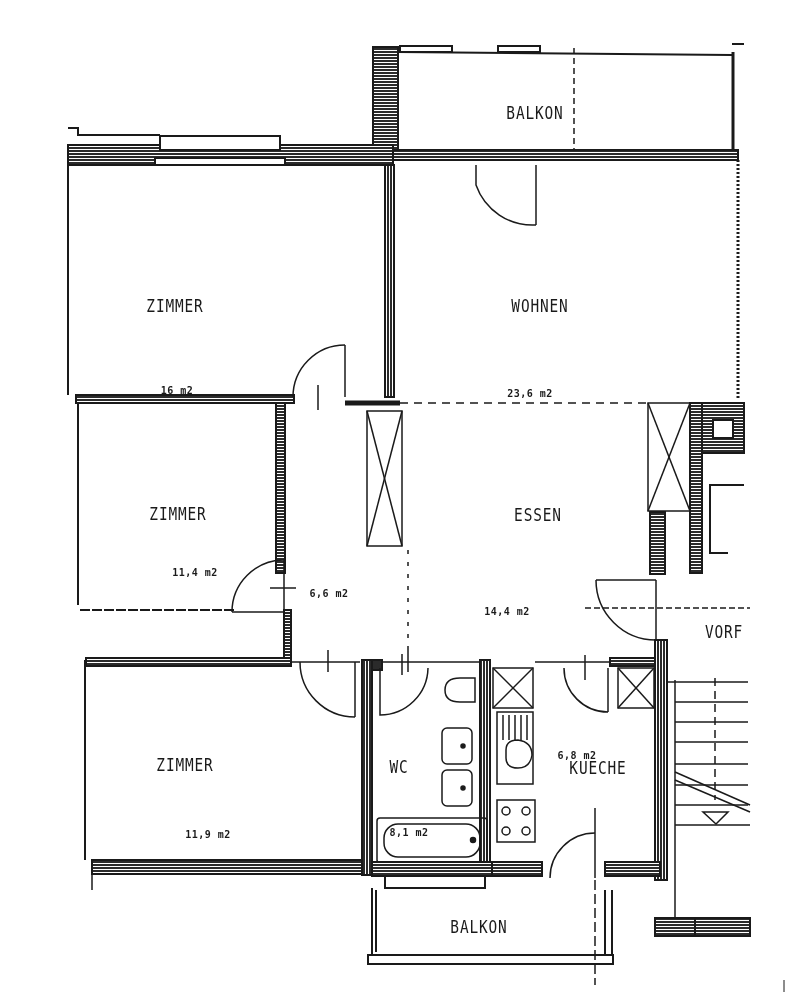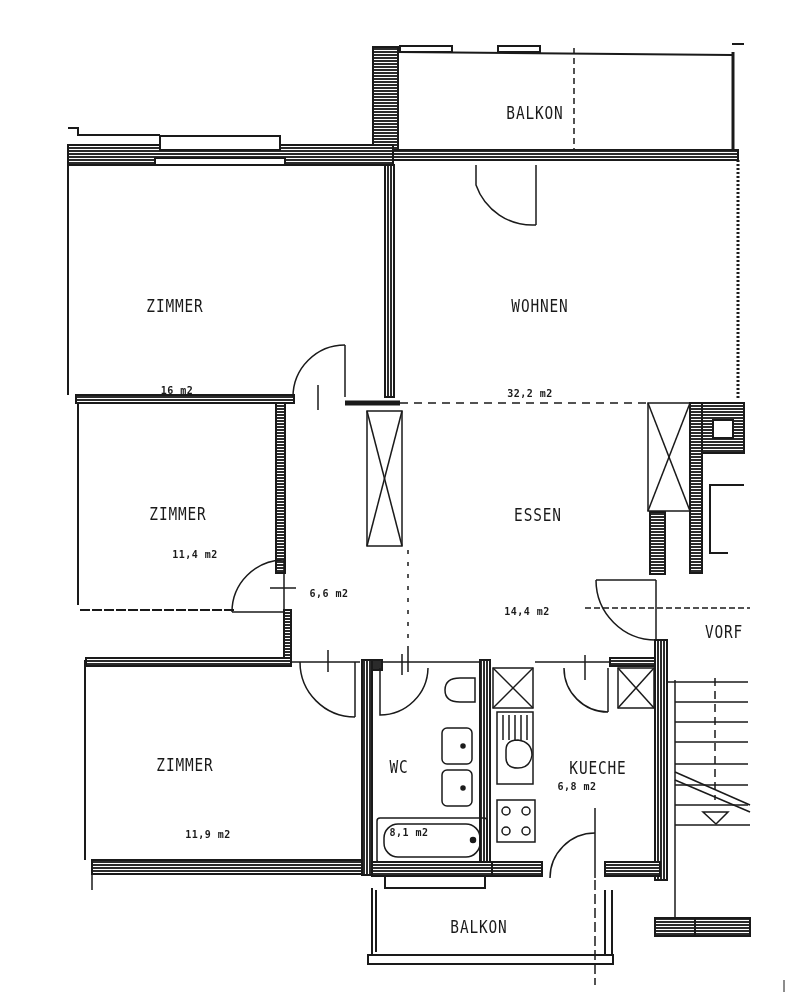--- a/index.html
+++ b/index.html
@@ -192,35 +192,35 @@
 
     <line x1="408" y1="650" x2="408" y2="672" stroke-width="1.5"></line>
     <line x1="784" y1="980" x2="784" y2="992" stroke-width="1"></line>
   </g>
 </svg>
 
 <div class="lbl room-name" style="left:175px; top:306px;">ZIMMER</div>
 <div class="lbl room-area" style="left:177px; top:354px;">16 m2</div>
 
 <div class="lbl room-name" style="left:540px; top:306px;">WOHNEN</div>
-<div class="lbl room-area" style="left:530px; top:357px;">32,2 m2</div>
+<div class="lbl room-area" style="left:530px; top:357px;">23,6 m2</div>
 
 <div class="lbl room-name" style="left:178px; top:514px;">ZIMMER</div>
-<div class="lbl room-area" style="left:195px; top:518px;">11,4 m2</div>
+<div class="lbl room-area" style="left:195px; top:536px;">11,4 m2</div>
 
 <div class="lbl room-area" style="left:329px; top:557px;">6,6 m2</div>
 
 <div class="lbl room-name" style="left:538px; top:515px;">ESSEN</div>
-<div class="lbl room-area" style="left:527px; top:575px;">14,4 m2</div>
+<div class="lbl room-area" style="left:507px; top:575px;">14,4 m2</div>
 
 <div class="lbl room-name" style="left:185px; top:765px;">ZIMMER</div>
 <div class="lbl room-area" style="left:208px; top:798px;">11,9 m2</div>
 
 <div class="lbl room-name" style="left:399px; top:767px;">WC</div>
 <div class="lbl room-area" style="left:409px; top:796px;">8,1 m2</div>
 
 <div class="lbl room-name" style="left:598px; top:768px;">KUECHE</div>
-<div class="lbl room-area" style="left:577px; top:750px;">6,8 m2</div>
+<div class="lbl room-area" style="left:577px; top:719px;">6,8 m2</div>
 
 <div class="lbl room-name" style="left:535px; top:113px;">BALKON</div>
 <div class="lbl room-name" style="left:479px; top:927px;">BALKON</div>
 
 <div class="lbl room-name" style="left:724px; top:632px;">VORF</div>
 
 </body></html>

